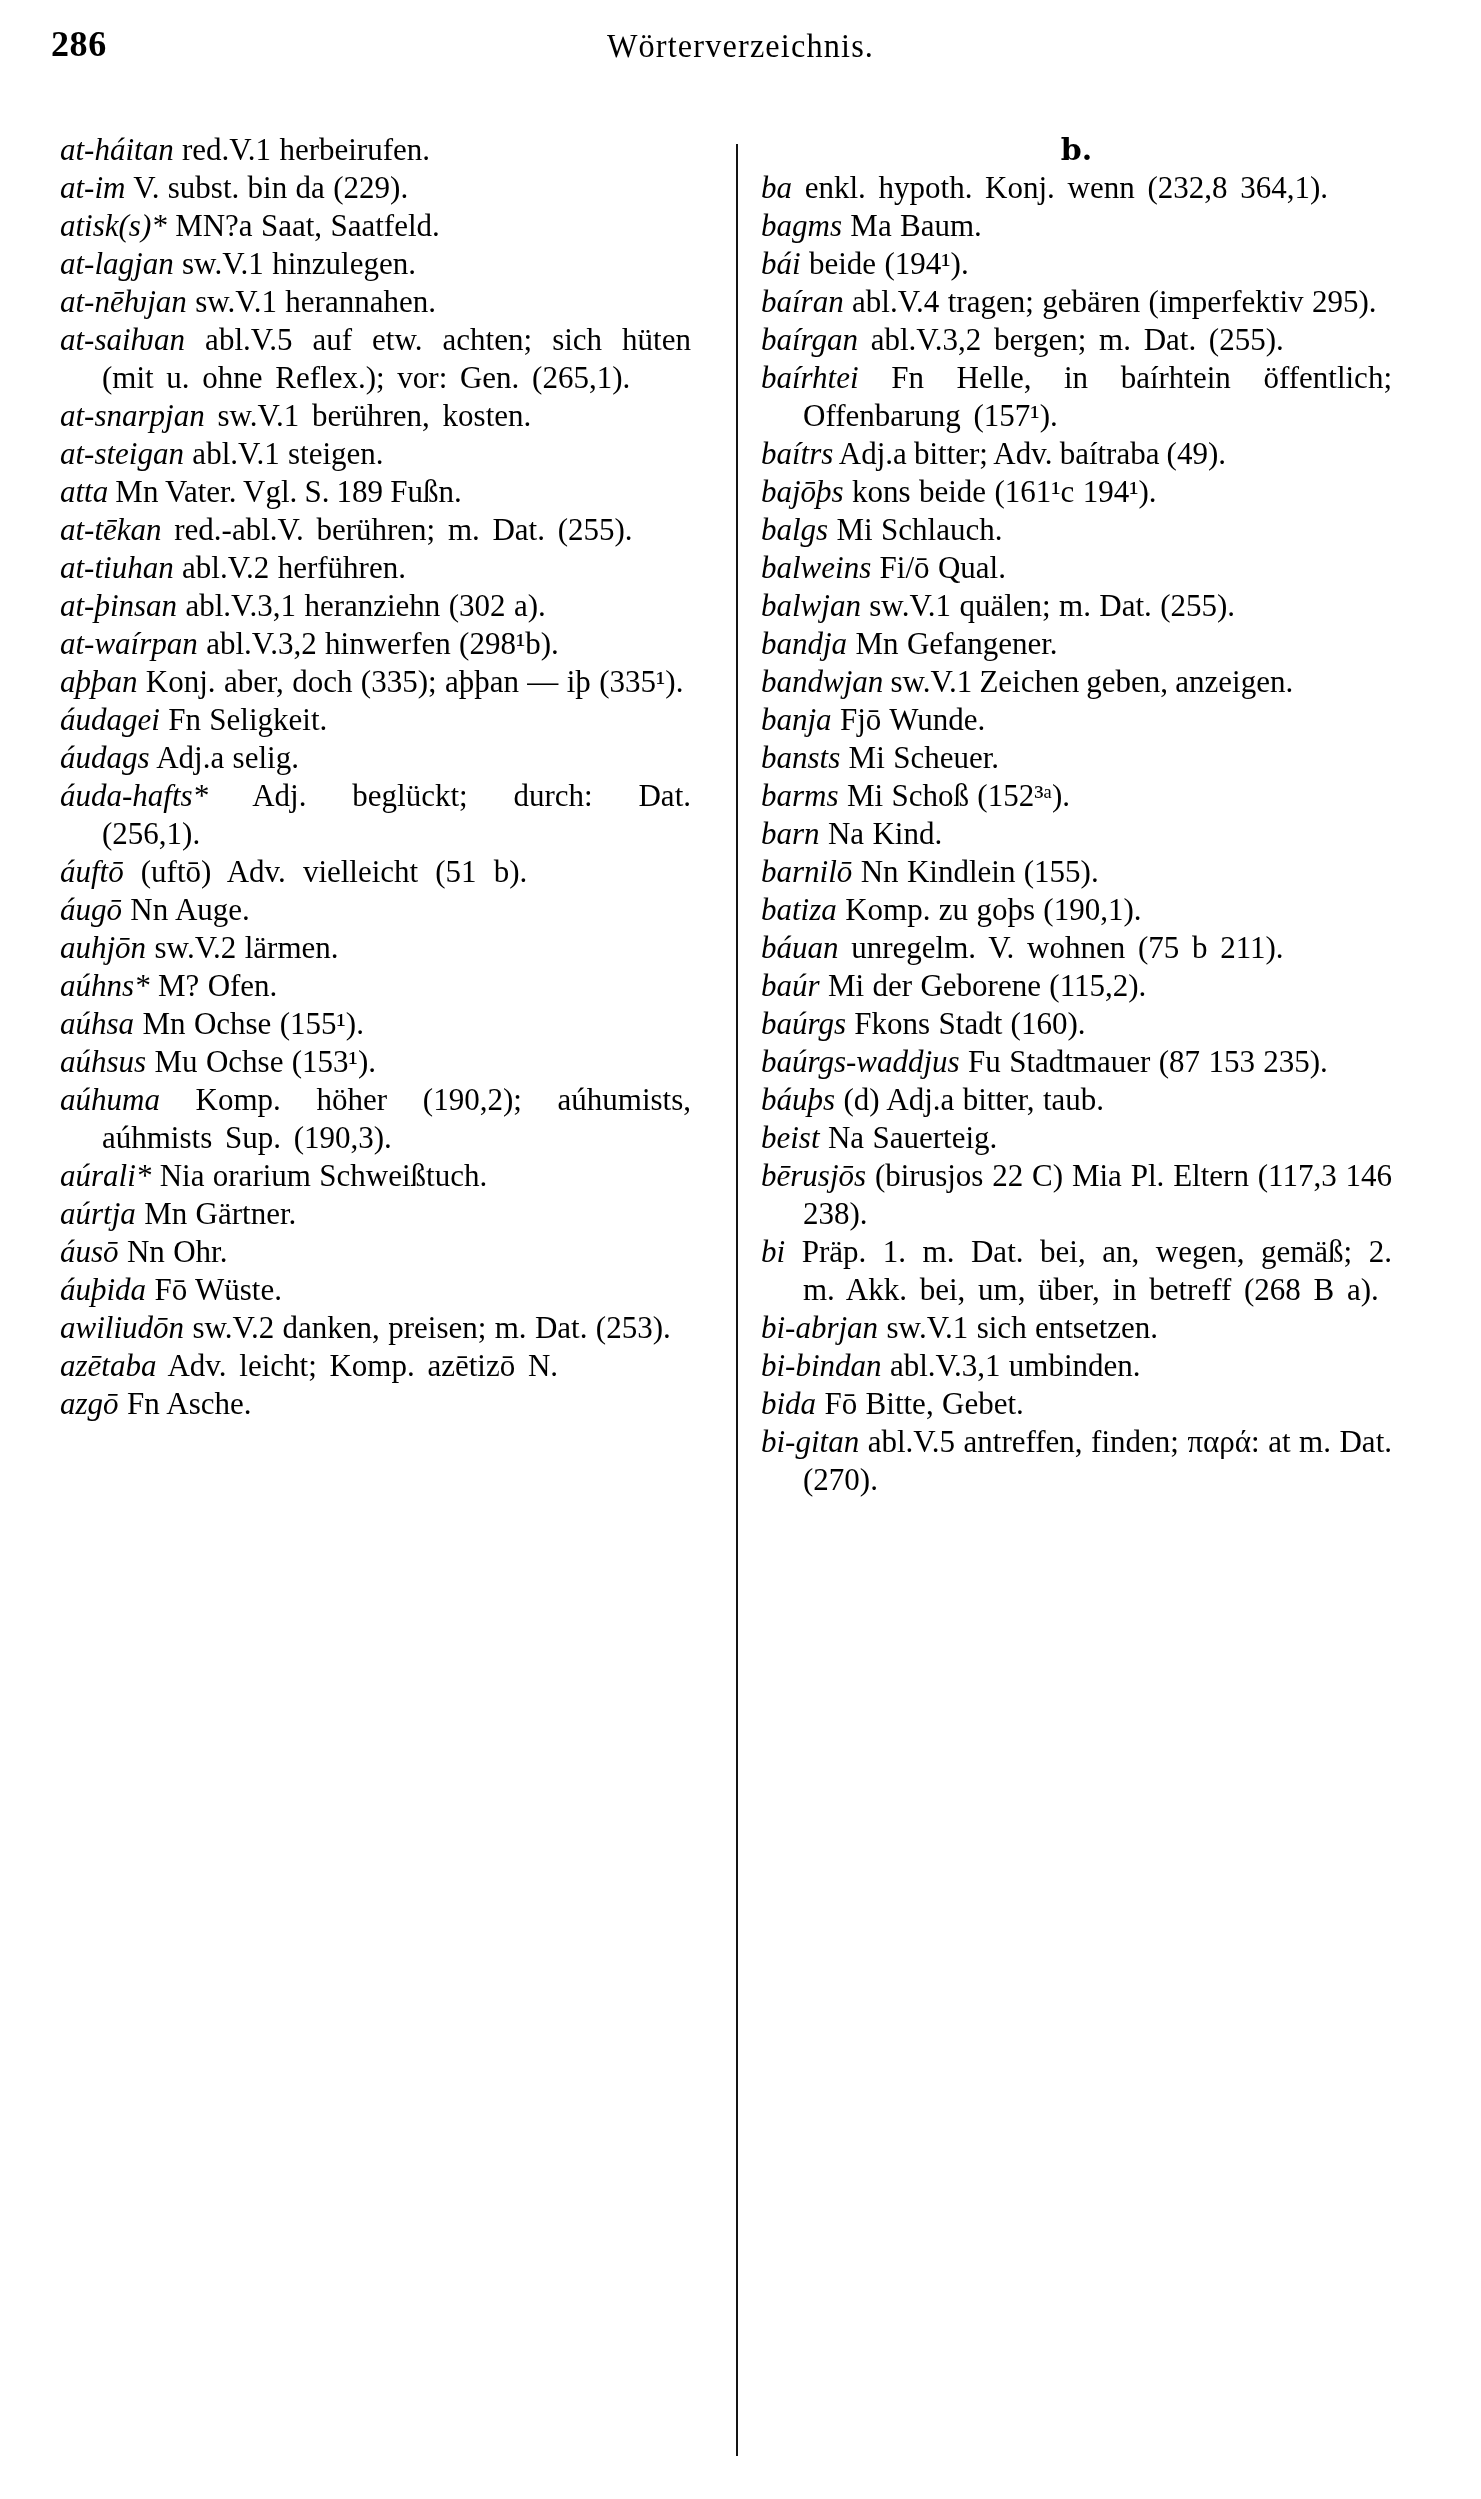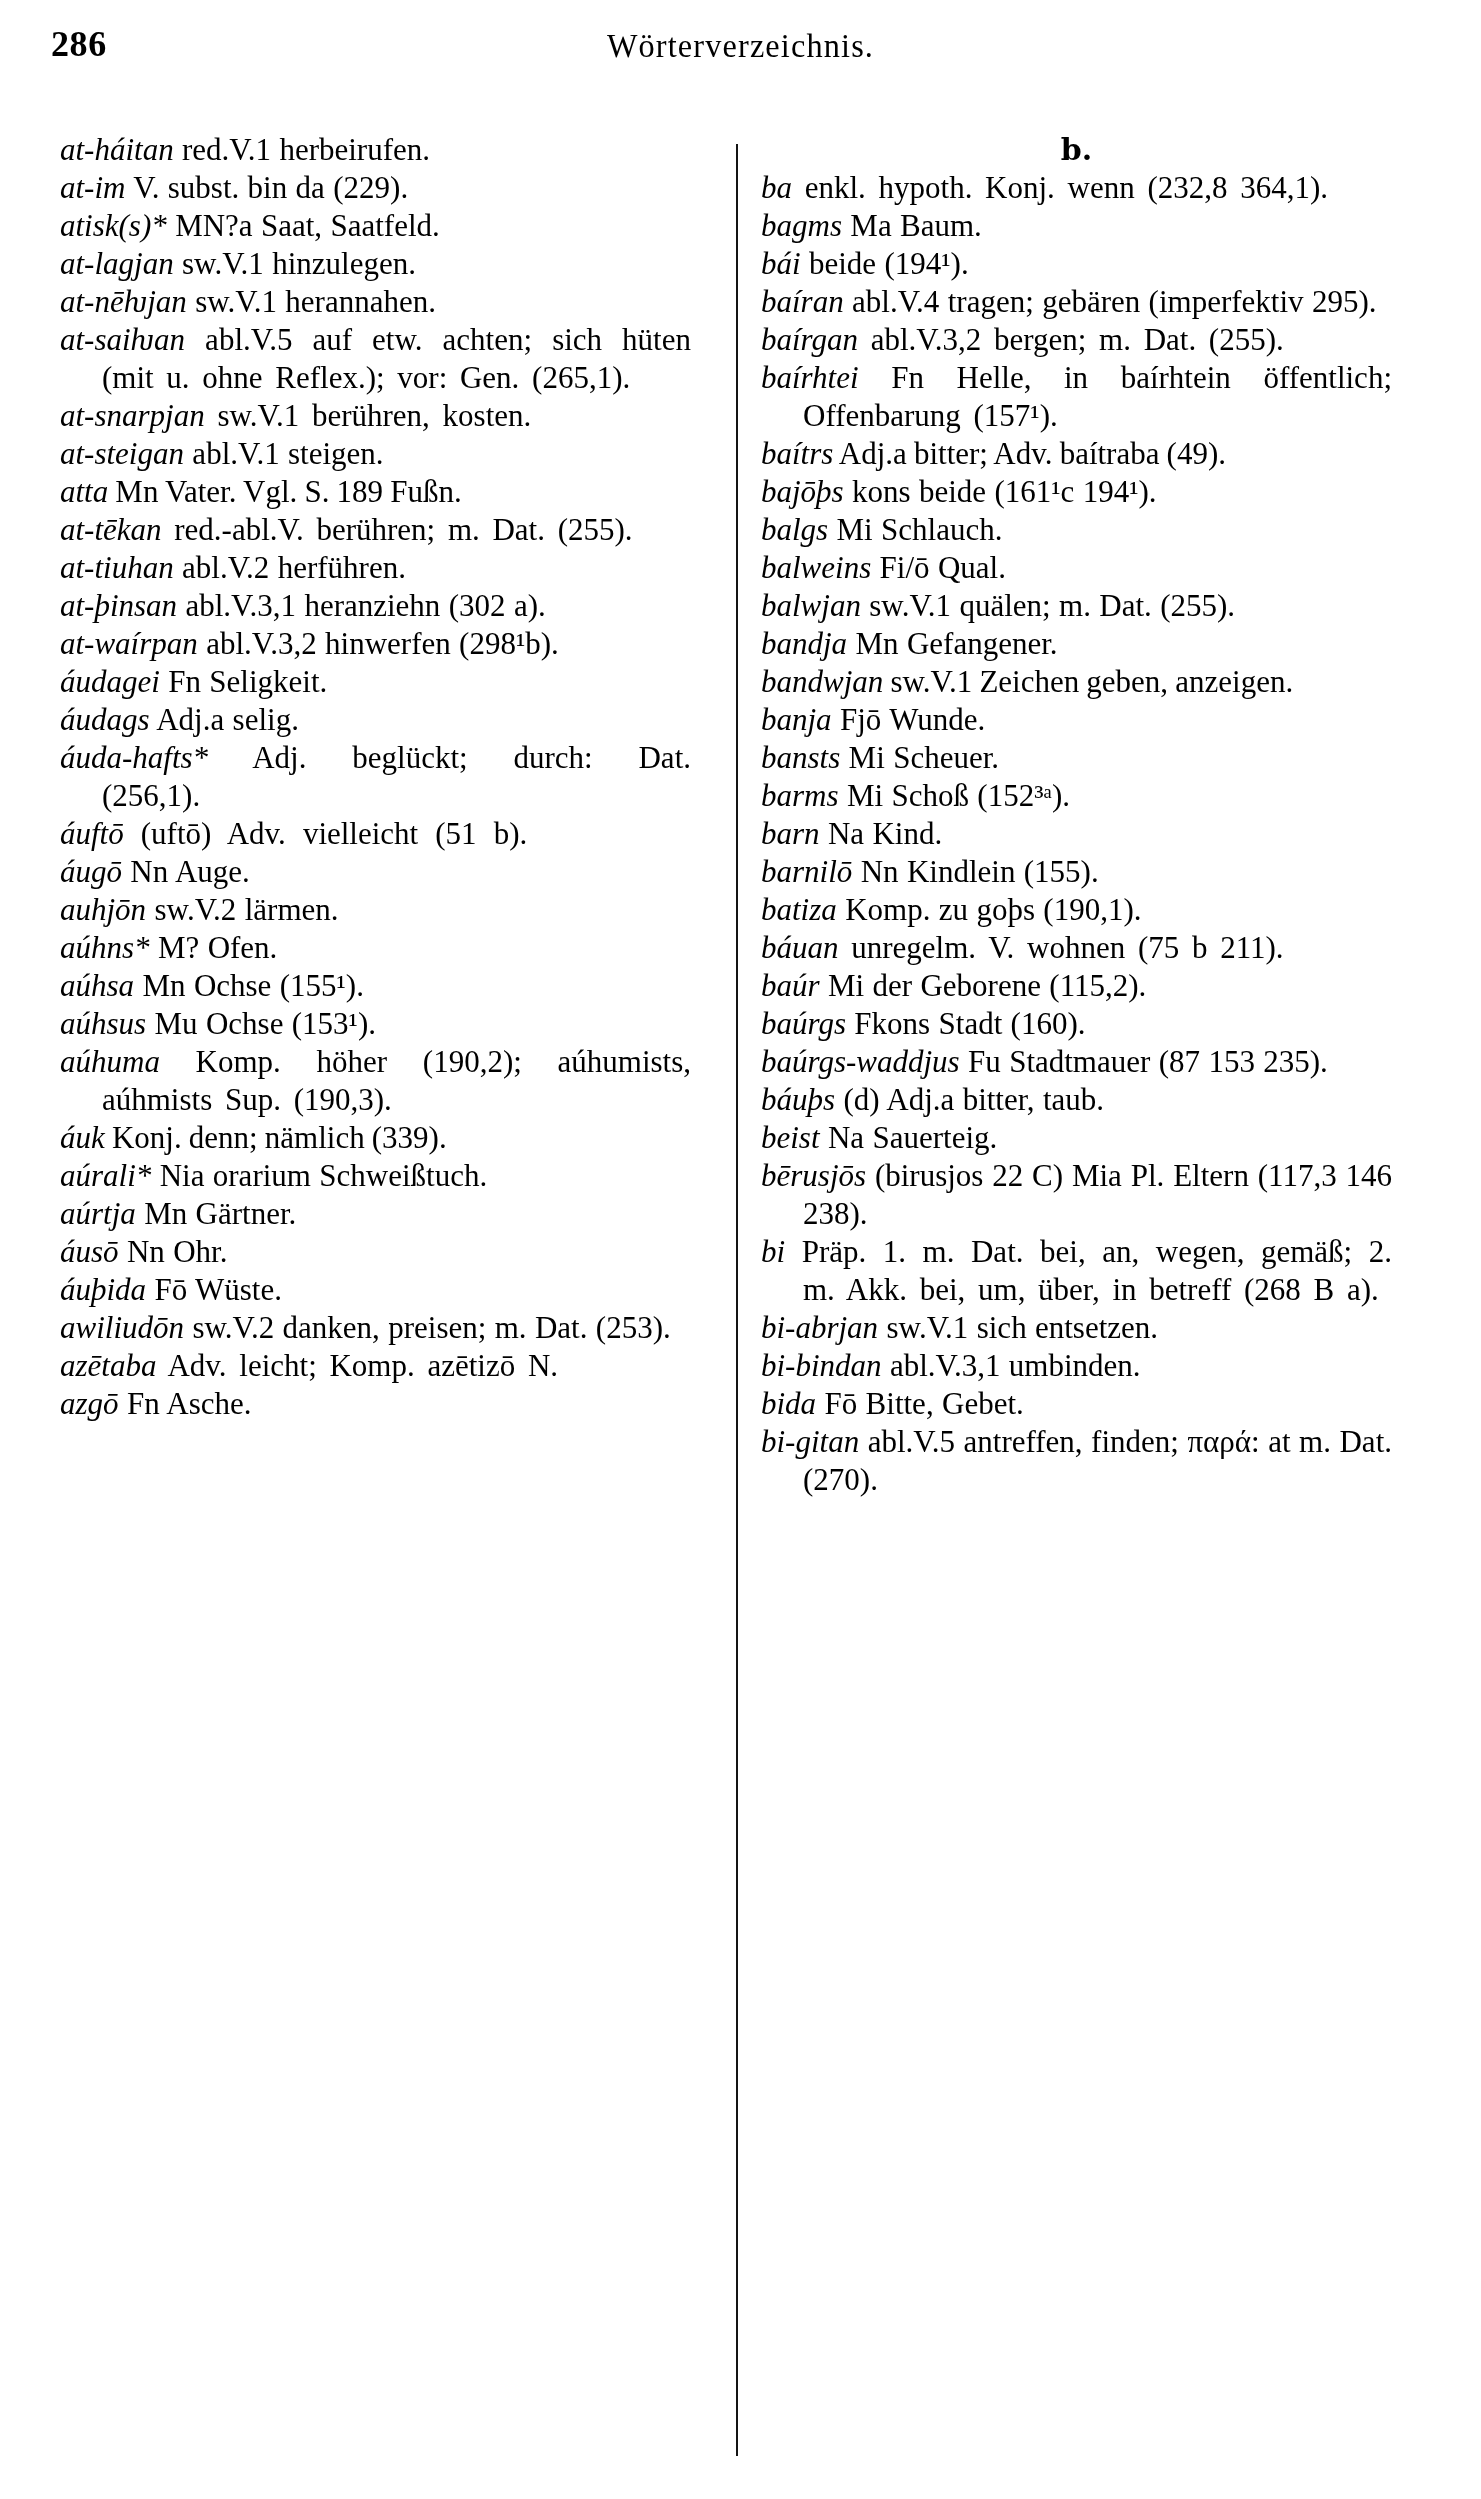--- a/index.html
+++ b/index.html
@@ -141,20 +141,21 @@
       <p class="entry tight"><span class="hw">atta</span><span> Mn Vater. Vgl. S. 189 Fußn.</span></p>
 
       <p class="entry loose2"><span class="hw">at-tēkan</span><span> red.-abl.V. berühren; m. Dat. (255).</span></p>
 
       <p class="entry"><span class="hw">at-tiuhan</span><span> abl.V.2 herführen.</span></p>
 
       <p class="entry"><span class="hw">at-þinsan</span><span> abl.V.3,1 heranziehn (302 a).</span></p>
 
       <p class="entry"><span class="hw">at-waírpan</span><span> abl.V.3,2 hinwerfen (298¹b).</span></p>
 
+      <p class="entry"><span class="hw">aþþan</span><span> Konj. aber, doch (335); aþþan — iþ (335¹).</span></p>
 
       <p class="entry"><span class="hw">áudagei</span><span> Fn Seligkeit.</span></p>
 
       <p class="entry"><span class="hw">áudags</span><span> Adj.a selig.</span></p>
 
       <p class="entry loose"><span class="hw">áuda-hafts*</span><span> Adj. beglückt; durch: Dat. (256,1).</span></p>
 
       <p class="entry loose"><span class="hw">áuftō</span><span> (uftō) Adv. vielleicht (51 b).</span></p>
 
       <p class="entry"><span class="hw">áugō</span><span> Nn Auge.</span></p>
@@ -162,21 +163,20 @@
       <p class="entry"><span class="hw">auhjōn</span><span> sw.V.2 lärmen.</span></p>
 
       <p class="entry"><span class="hw">aúhns*</span><span> M? Ofen.</span></p>
 
       <p class="entry"><span class="hw">aúhsa</span><span> Mn Ochse (155¹).</span></p>
 
       <p class="entry"><span class="hw">aúhsus</span><span> Mu Ochse (153¹).</span></p>
 
       <p class="entry loose2"><span class="hw">aúhuma</span><span> Komp. höher (190,2); aúhumists, aúhmists Sup. (190,3).</span></p>
 
-      <p class="entry tight"><span class="hw">áuk</span><span> Konj. denn; nämlich (339).</span></p>
 
       <p class="entry"><span class="hw">aúrali*</span><span> Nia orarium Schweißtuch.</span></p>
 
       <p class="entry"><span class="hw">aúrtja</span><span> Mn Gärtner.</span></p>
 
       <p class="entry"><span class="hw">áusō</span><span> Nn Ohr.</span></p>
 
       <p class="entry"><span class="hw">áuþida</span><span> Fō Wüste.</span></p>
 
       <p class="entry"><span class="hw">awiliudōn</span><span> sw.V.2 danken, preisen; m. Dat. (253).</span></p>

